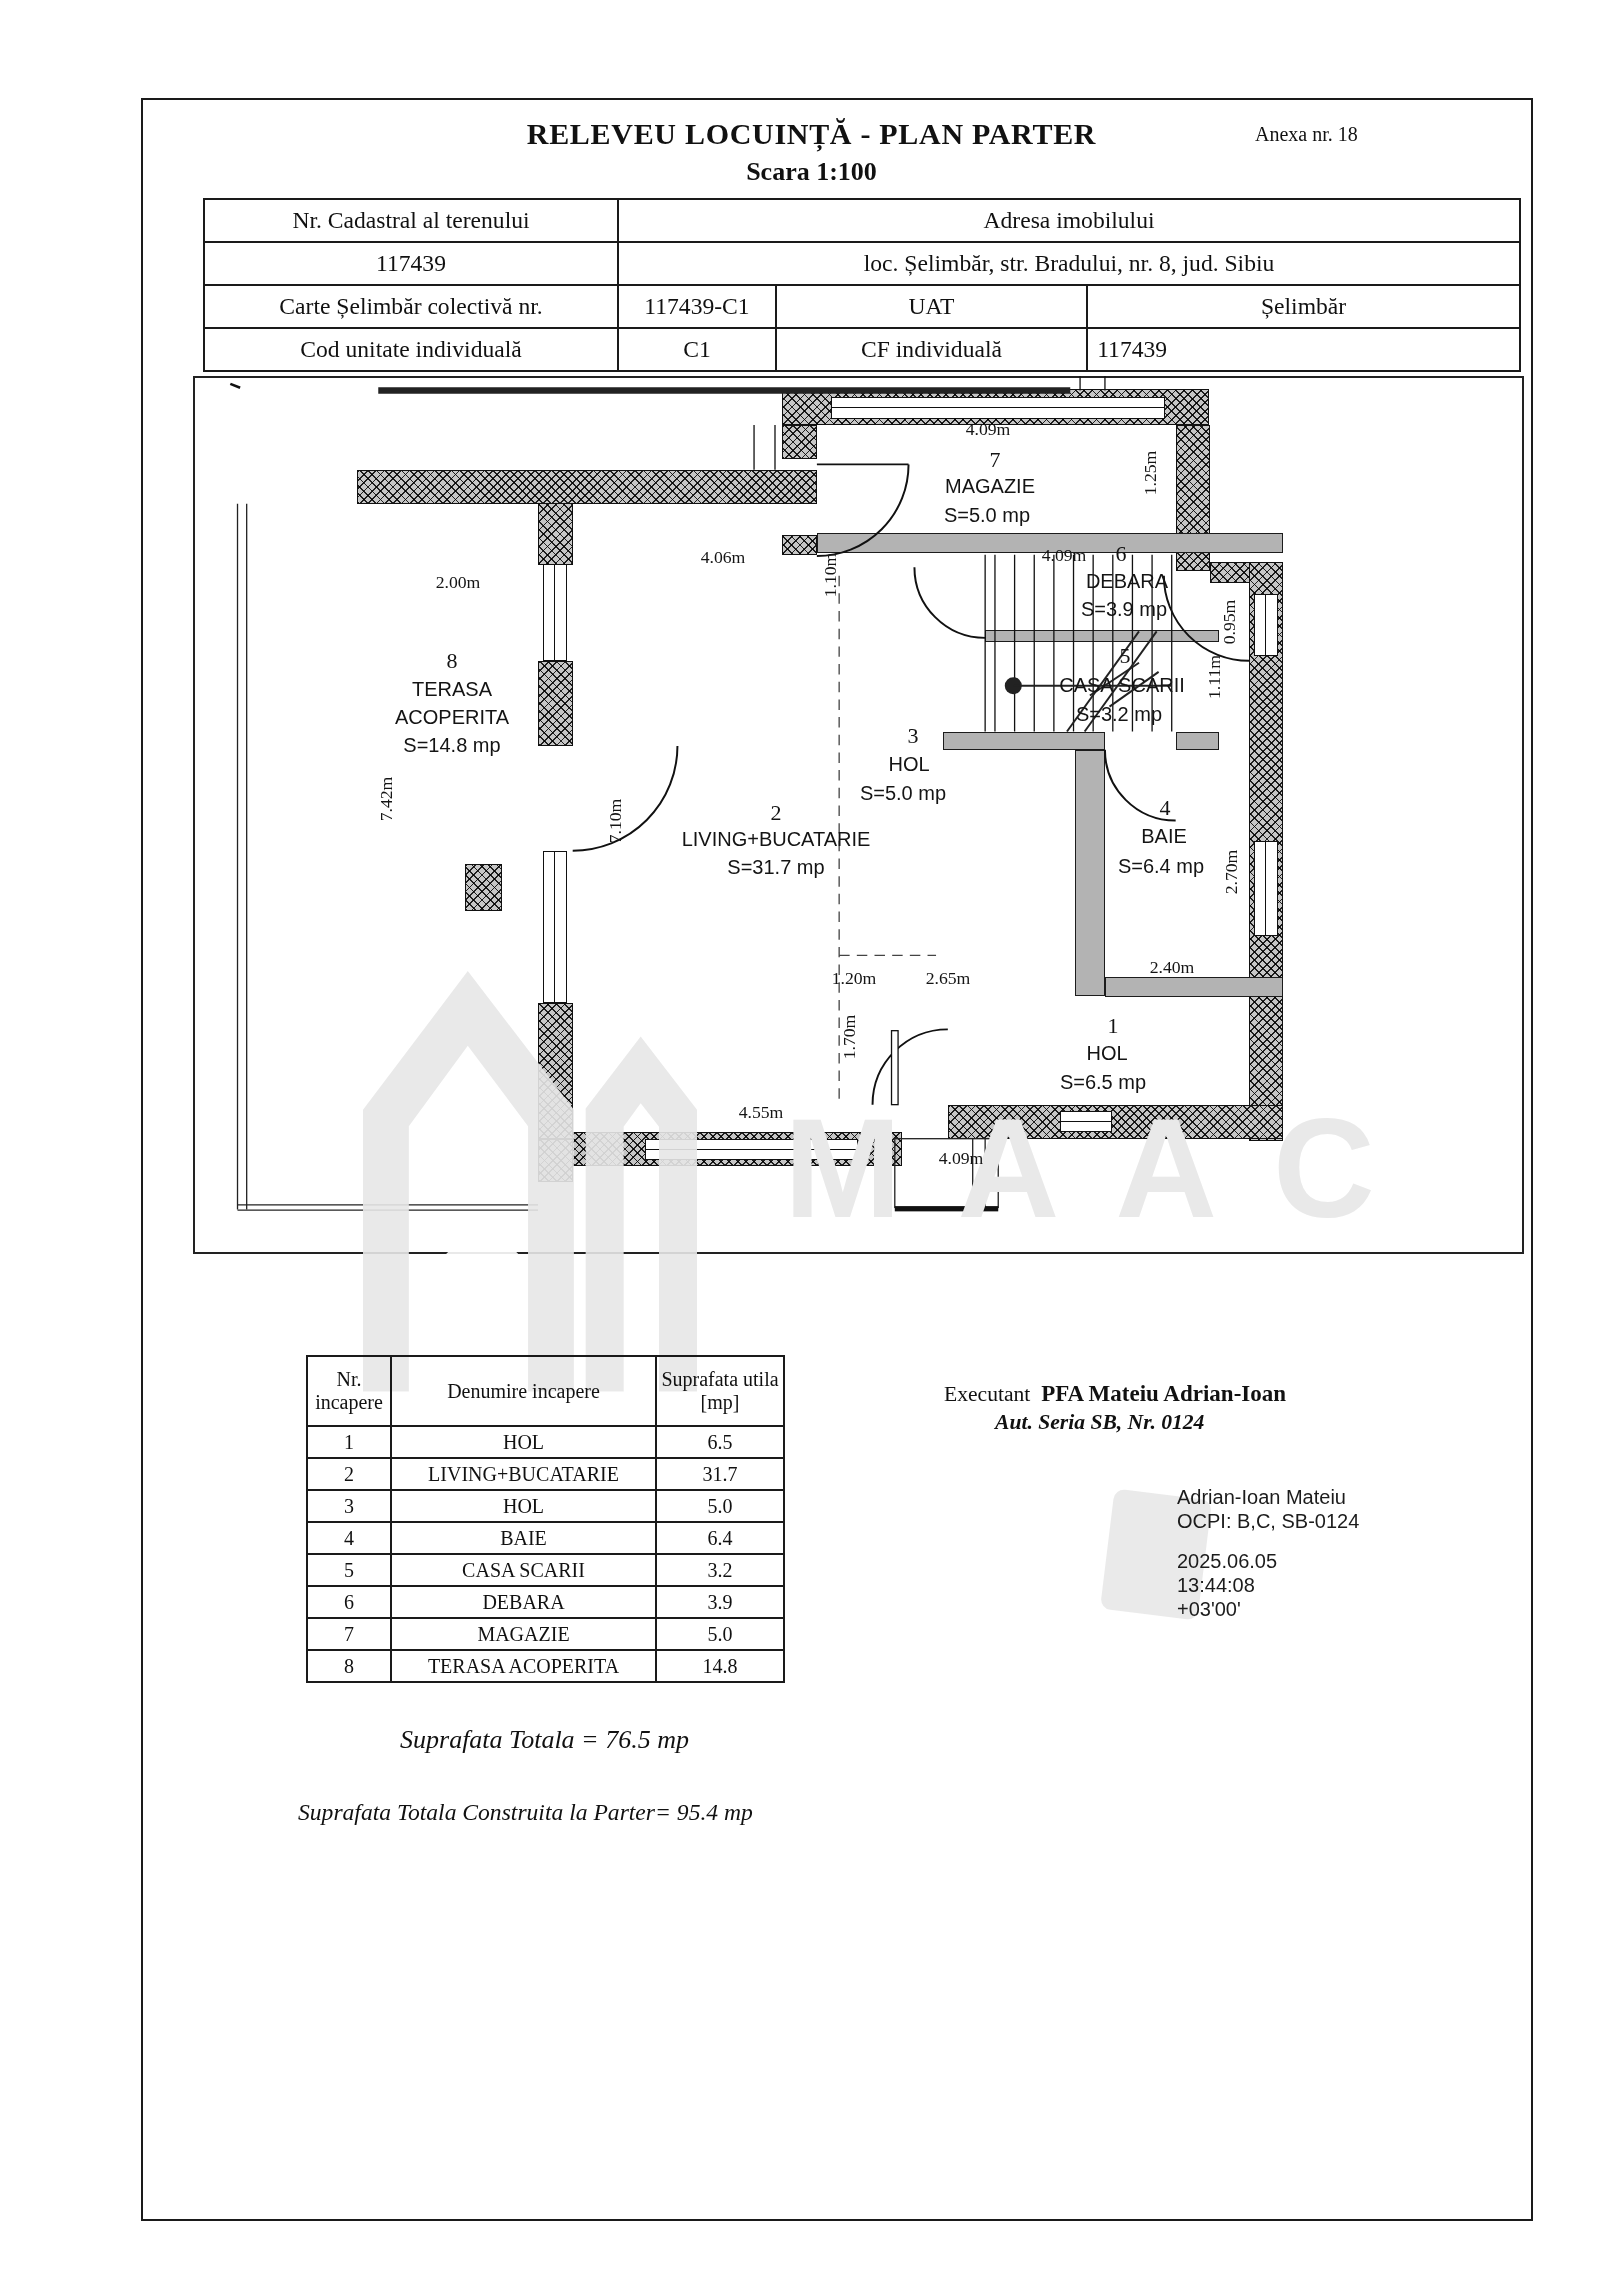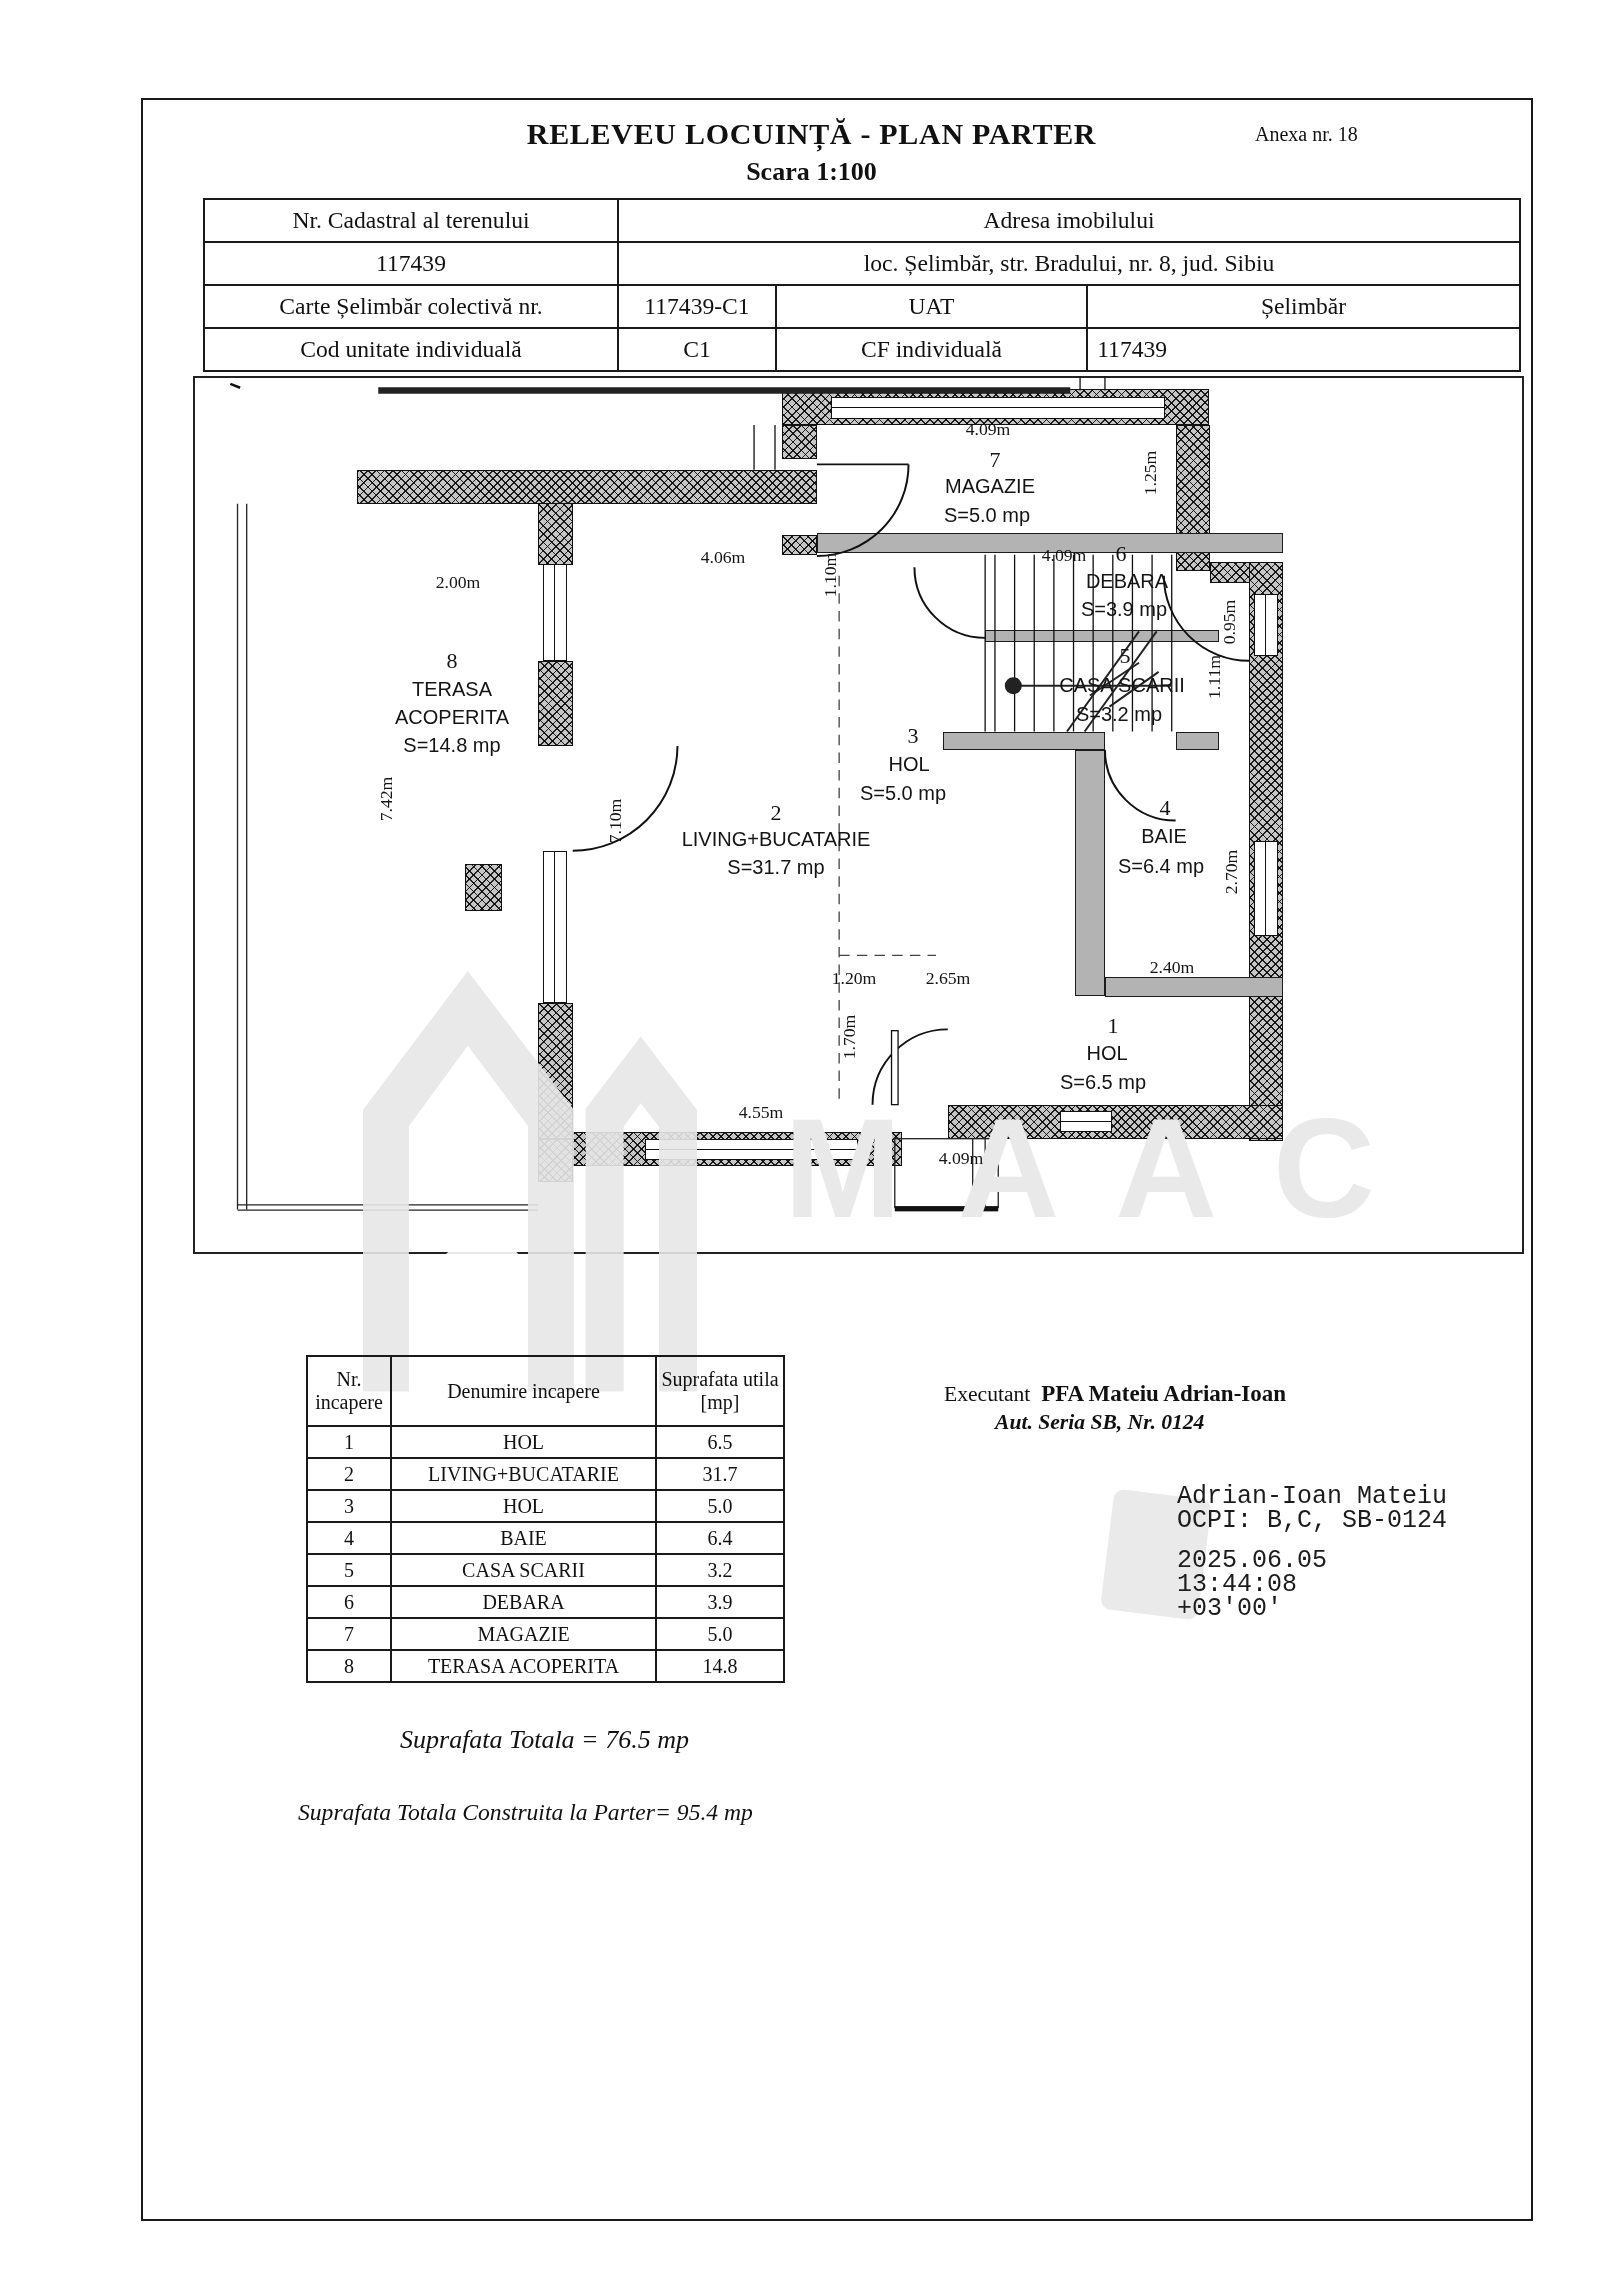--- a/index.html
+++ b/index.html
@@ -45,22 +45,22 @@
   #totala{left:306px;top:1725px;width:477px;text-align:center;font-size:26px;font-style:italic;z-index:6;}
   #construita{left:298px;top:1799px;font-size:23.6px;font-style:italic;z-index:6;}
   
   #exec-line{left:944px;top:1381px;font-size:21.6px;white-space:nowrap;}
   #exec-line b{font-size:23px;}
   #aut-line{left:995px;top:1410px;font-size:21.6px;font-weight:bold;font-style:italic;white-space:nowrap;}
   #sig-big{left:922px;top:1485px;width:255px;text-align:center;z-index:7;
            font-family:"Liberation Sans",sans-serif;font-size:47px;line-height:58px;color:#3b3b3b;}
   #stamp{left:1107px;top:1494px;width:98px;height:121px;background:#d8d8d8;opacity:.55;
          border-radius:10.5px;transform:rotate(7deg);z-index:6;}
-  #sig-info{left:1177px;top:1485px;z-index:7;font-family:Liberation Mono, monospace;
-            font-size:25px;line-height:24px;color:#1c1c1c;white-space:nowrap;}
+  #sig-info{left:1177px;top:1485px;z-index:7;font-family:Liberation Sans, sans-serif;
+            font-size:20px;line-height:24px;color:#1c1c1c;white-space:nowrap;}
   .gap{height:15.7px;}
 </style>
 </head>
 <body>
 
 <div id="page">
   <div id="border-frame" class="abs"></div>
 
   <div id="anexa" class="abs">Anexa nr. 18</div>
   <div id="title" class="abs">RELEVEU LOCUINȚĂ - PLAN PARTER</div>

